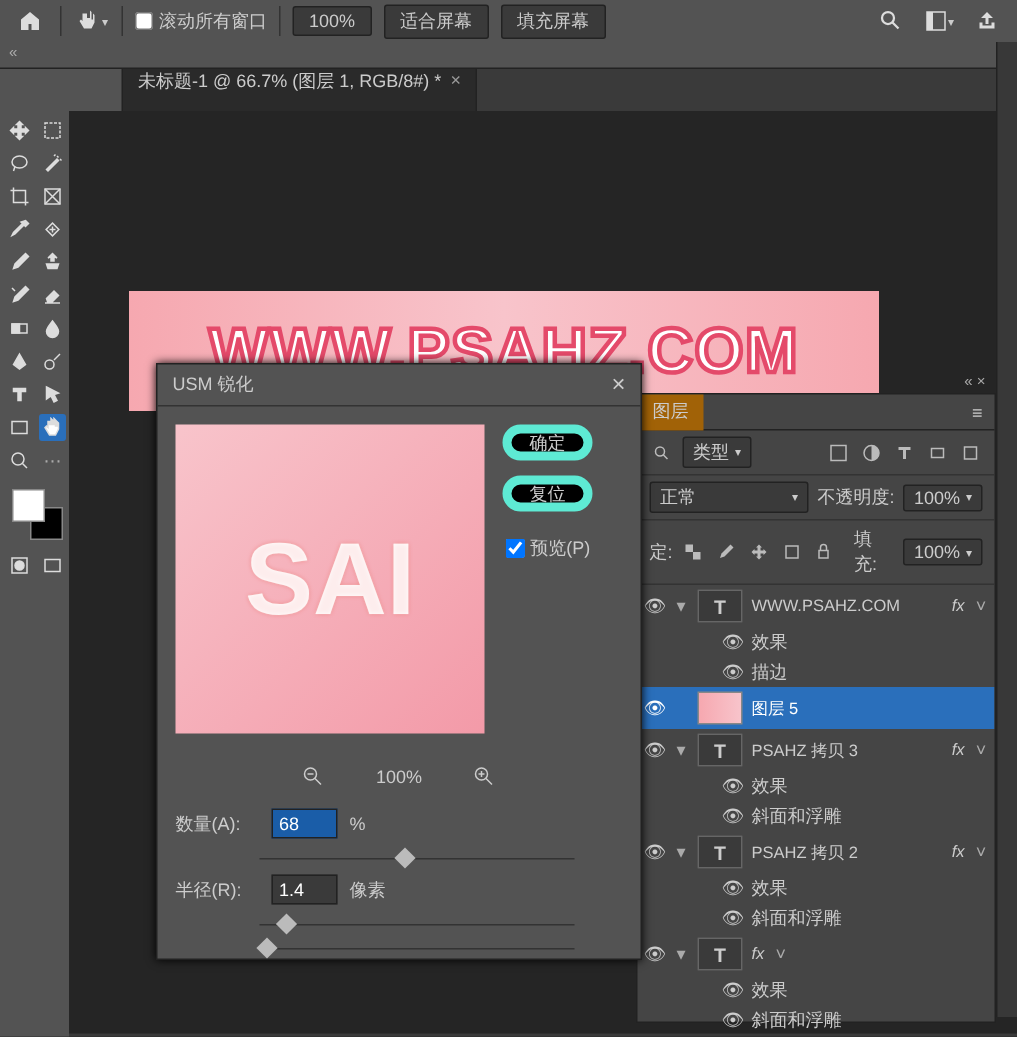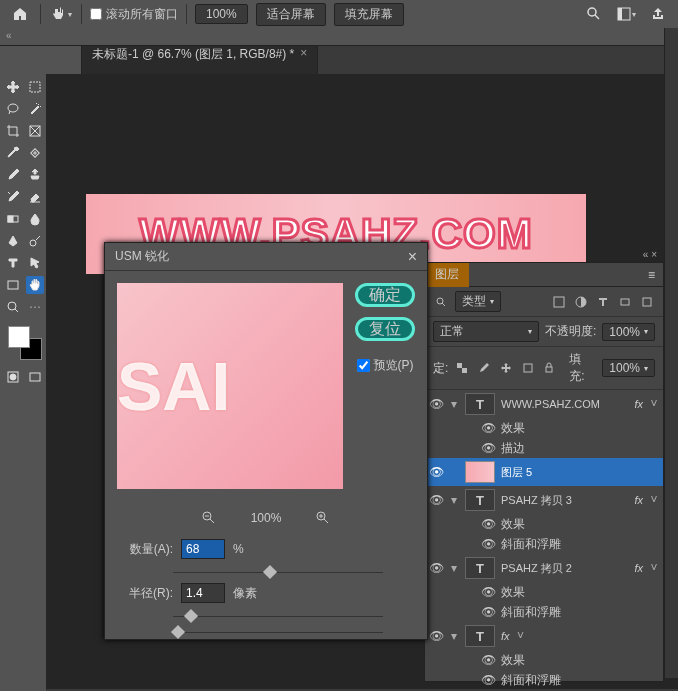--- a/index.html
+++ b/index.html
@@ -48,28 +48,28 @@
 .thumb-t{width:30px;height:22px;display:flex;align-items:center;justify-content:center;background:#3a3a3a;border:1px solid #666;font-weight:bold;font-size:13px}
 .layer-name{flex:1;font-size:11px}
 .fx{font-style:italic;color:#ccc;font-size:11px}
 .chev{width:10px;text-align:center;color:#aaa}
 .sub{padding-left:56px;display:flex;align-items:center;gap:6px;height:20px}
 .dialog{position:absolute;left:104px;top:242px;width:324px;background:#535353;border:1px solid #222;box-shadow:0 0 6px #000}
 .dlg-top{height:28px;display:flex;align-items:center;padding:0 10px;border-bottom:1px solid #333}
 .dlg-title{flex:1}
 .dlg-x{font-size:16px;cursor:pointer}
 .dlg-body{padding:12px;display:flex;gap:12px}
-.preview{width:226px;height:206px;background:linear-gradient(135deg,#f8c4cb,#f39aa8);display:flex;align-items:center;justify-content:flex-start;flex-shrink:0}
+.preview{width:206px;height:206px;background:linear-gradient(135deg,#f8c4cb,#f39aa8);display:flex;align-items:center;justify-content:center;flex-shrink:0}
 .preview-txt{font-size:68px;font-weight:700;color:rgba(255,255,255,0.85);font-family:Arial;text-shadow:0 0 3px #e88,0 0 1px #fff}
 .dlg-right{display:flex;flex-direction:column;gap:10px;align-items:center}
-.dlg-btn{width:60px;height:24px;background:#0f766e;border:3px solid #5eead4;border-radius:12px;display:flex;align-items:center;justify-content:center;cursor:pointer;font-size:16px}
+.dlg-btn{width:60px;height:24px;background:#000000;border:6px solid #5eead4;border-radius:12px;display:flex;align-items:center;justify-content:center;cursor:pointer;font-size:12px}
 .dlg-chk{display:flex;align-items:center;gap:4px;margin-top:6px}
 .zoom-row{display:flex;align-items:center;justify-content:center;gap:30px;padding:6px 0}
 .slider-row{display:flex;align-items:center;gap:8px;padding:4px 12px}
-.slider-row label{width:56px;text-align:right}
+.slider-row label{width:56px;text-align:left}
 .num-input{width:44px;background:#3a3a3a;border:1px solid #222;color:#fff;padding:2px 4px}
 .num-input.sel{background:#1a5da8;color:#fff}
 .slider{width:210px;height:12px;position:relative;margin:0 12px 4px 68px}
 .slider-track{position:absolute;left:0;right:0;top:9px;height:1px;background:#333}
 .slider-thumb{position:absolute;top:4px;width:10px;height:10px;background:#bbb;transform:rotate(45deg)}
 .right-collapse{position:absolute;right:0;top:28px;width:14px;height:650px;background:#383838;border-left:1px solid #222}
 .panel-chev{position:absolute;right:18px;top:264px;font-size:10px;color:#aaa}
 </style>
 </head>
 <body>

